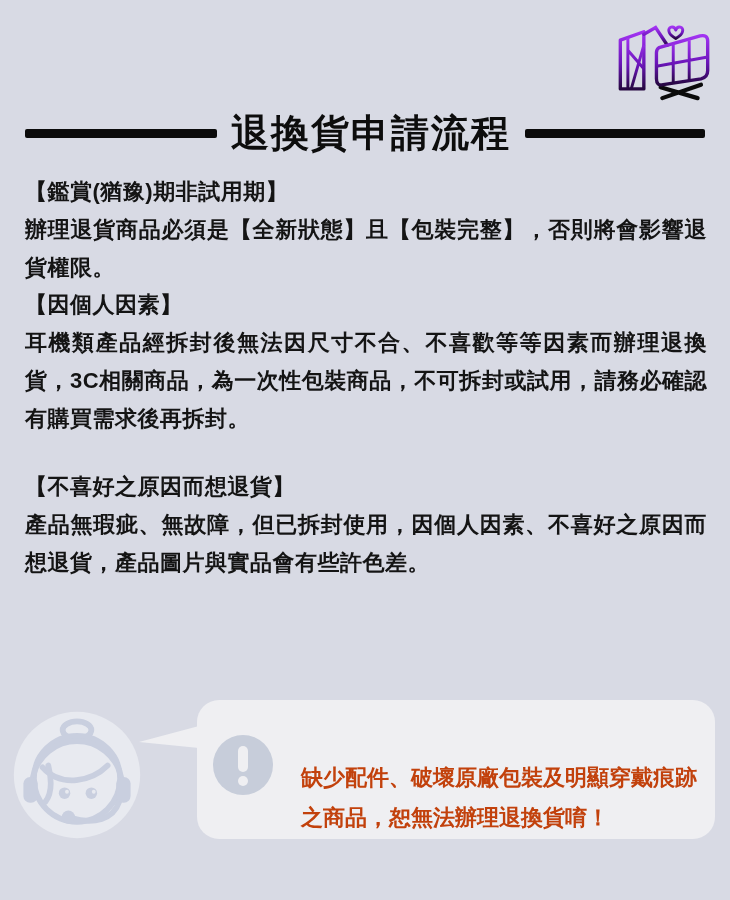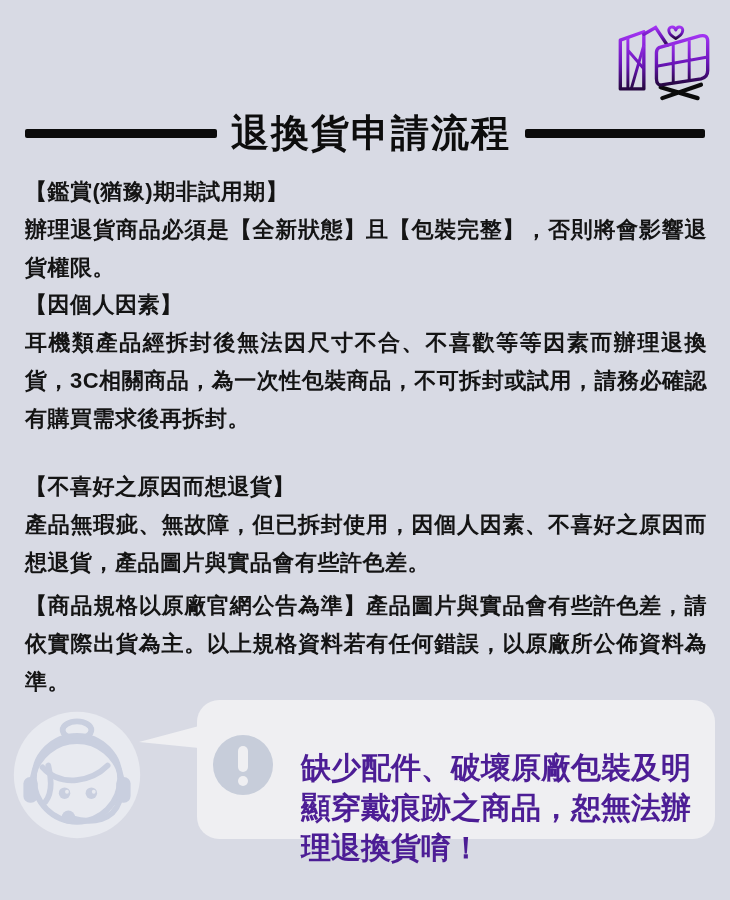--- a/index.html
+++ b/index.html
@@ -58,22 +58,22 @@
   }
   .alert-badge .bang-dot{
     position:absolute;left:25px;top:41px;width:10px;height:10px;
     background:#efeff2;border-radius:50%;
   }
   .notice-title{
     position:absolute;left:104px;top:12px;
     font-size:25px;font-weight:800;color:#111;letter-spacing:1px;
   }
   .notice-body{
-    position:absolute;left:104px;top:48px;width:404px;
-    font-size:30px;line-height:40px;font-weight:700;color:#4c1d95;
+    position:absolute;left:104px;top:58px;width:404px;
+    font-size:22px;line-height:40px;font-weight:700;color:#c2410c;
   }
 </style>
 </head>
 <body>
 
 <div class="stage">
 
   <div class="header">
     <div class="rule rule-left"></div>
     <h1 class="page-title">退換貨申請流程</h1>
@@ -110,23 +110,20 @@
   <div class="para p2">
     <span class="p-heading">【因個人因素】</span>
     <span>耳機類產品經拆封後無法因尺寸不合、不喜歡等等因素而辦理退換貨，3C相關商品，為一次性包裝商品，不可拆封或試用，請務必確認有購買需求後再拆封。</span>
   </div>
 
   <div class="para p3">
     <span class="p-heading">【不喜好之原因而想退貨】</span>
     <span>產品無瑕疵、無故障，但已拆封使用，因個人因素、不喜好之原因而想退貨，產品圖片與實品會有些許色差。</span>
   </div>
 
-  <div class="para p4">
-    <span>【商品規格以原廠官網公告為準】產品圖片與實品會有些許色差，請依實際出貨為主。以上規格資料若有任何錯誤，以原廠所公佈資料為準。</span>
-  </div>
 
   <svg class="agent-badge" viewBox="0 0 140 140">
     <circle cx="70" cy="70" r="66" fill="#e8eaf0"></circle>
     <g stroke="#c9cfdf" stroke-width="6" fill="none" stroke-linecap="round">
       <ellipse cx="70" cy="23" rx="15" ry="9"></ellipse>
       <circle cx="70" cy="74" r="45"></circle>
       <path d="M34 62 C 54 84 86 76 102 60"></path>
       <path d="M40 60 C 46 84 40 94 37 98"></path>
       <path d="M24 72 A 47 47 0 0 1 116 72"></path>
       <path d="M114 98 C 108 116 88 122 64 115"></path>

